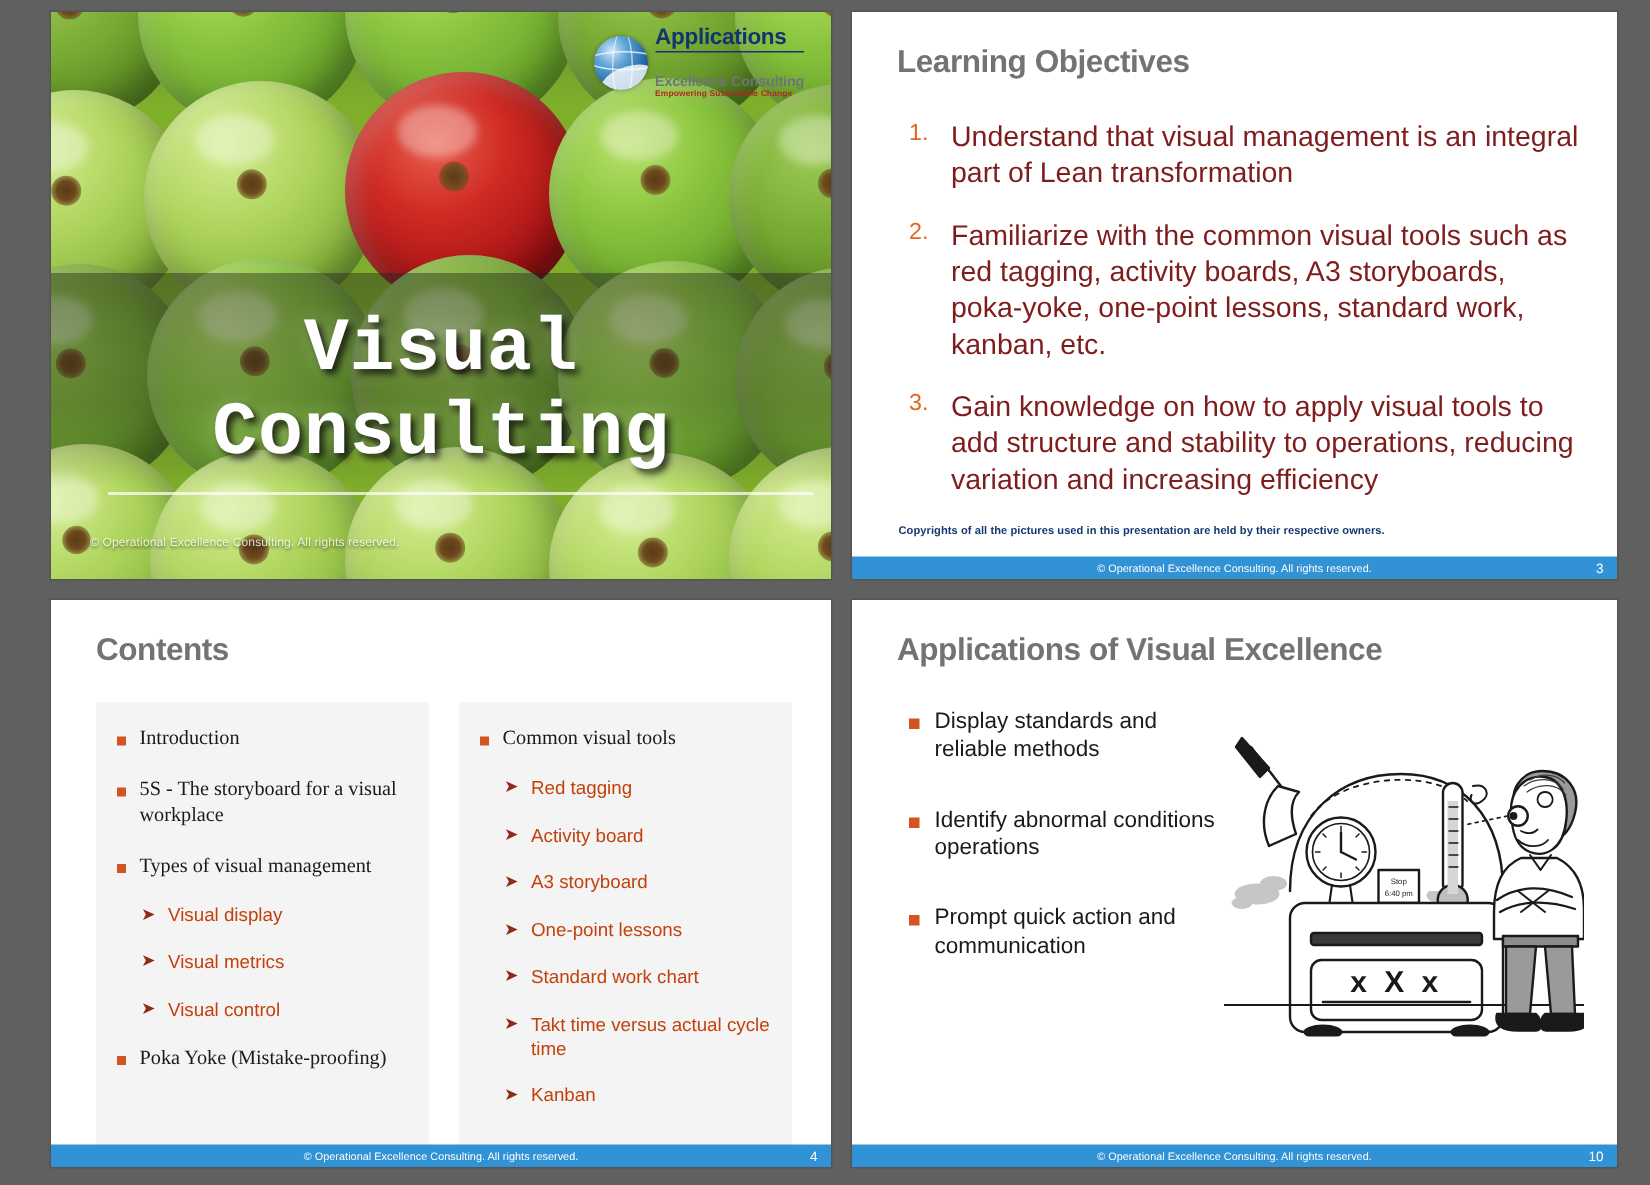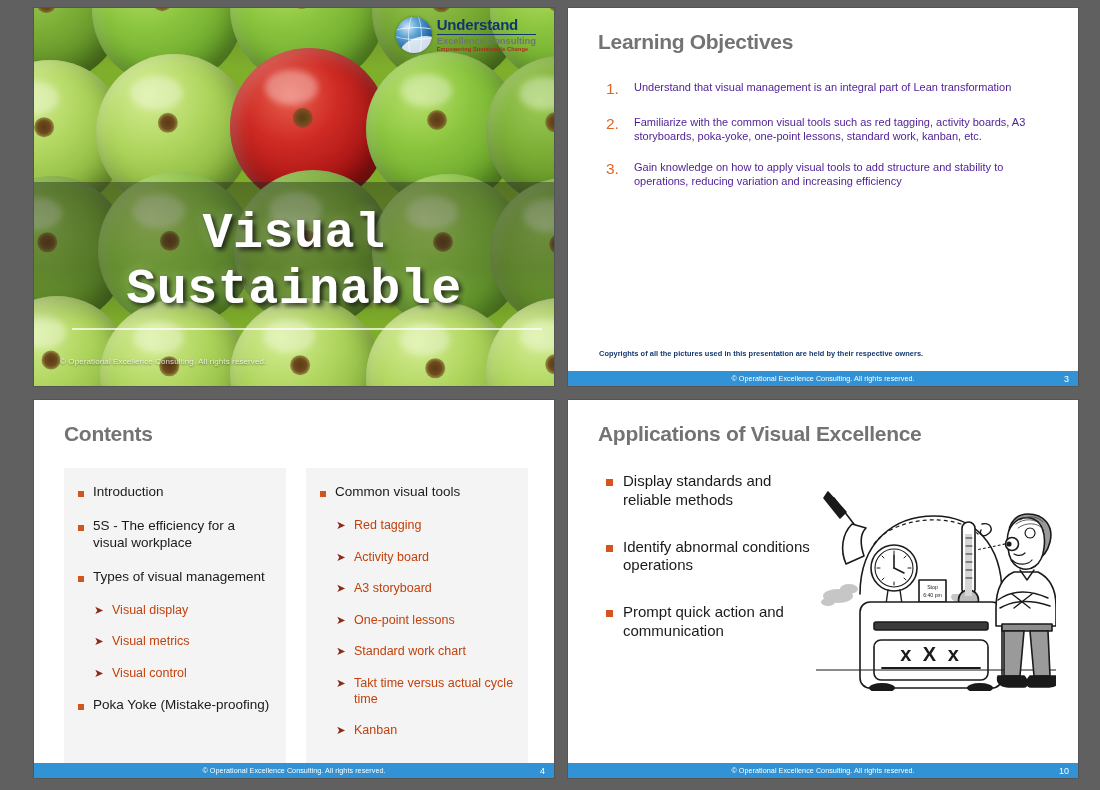--- a/index.html
+++ b/index.html
@@ -133,21 +133,21 @@
     border-radius:50%;
     background: rgba(255,255,255,0.80);
     transform: rotate(-16deg);
   }
   .logo-txt { line-height: 1.05; }
   .logo-l1 {
     font-size: 15px; font-weight: bold; color: #11356e;
     border-bottom: 1.6px solid #11356e; padding-bottom: 1px;
     letter-spacing: -0.2px;
   }
-  .logo-l2 { font-size: 9.5px; font-weight: bold; color: #6f7479; margin-top: 1px; letter-spacing: -0.1px; }
+  .logo-l2 { font-size: 9.5px; font-weight: bold; color: #6f7479; margin-top: 15px; letter-spacing: -0.1px; }
   .logo-l3 { font-size: 5.6px; font-weight: bold; color: #b02b20; margin-top: 1px; letter-spacing: 0.1px; }
 
   
   .s-head {
     font-size: 21px; font-weight: bold; color: #737373;
     letter-spacing: -0.3px;
   }
   .s-pad { padding: 22px 22px 0 30px; }
 
   .footer {
@@ -162,35 +162,35 @@
     font-size: 9px; color: #ffffff;
   }
 
   
   ol.obj { list-style: none; margin: 26px 0 0 8px; }
   ol.obj li {
     display: flex; gap: 12px;
     margin-bottom: 17px;
   }
   .onum { color: #e2661f; font-size: 15.5px; width: 16px; flex: 0 0 16px; }
-  .otxt { color: #4c1d95; font-size: 11px; line-height: 1.28; }
+  .otxt { color: #7f1d1d; font-size: 19px; line-height: 1.28; }
 
   .copyline {
     position: absolute; left: 31px; bottom: 28px;
     font-size: 7.4px; font-weight: bold; color: #14386f;
     letter-spacing: 0.05px;
   }
 
   
   .cols {
     display: grid; grid-template-columns: 1fr 1fr;
     gap: 20px; margin-top: 22px;
   }
   .panel { background: #f4f4f4; padding: 16px 14px 18px 14px; min-height: 250px; }
-  .b1 { display:flex; gap:9px; margin-bottom: 17px; }
+  .b1 { display:flex; gap:9px; margin-bottom: 17px; font-family: Liberation Serif, serif; }
   .b1 .sq {
     flex: 0 0 6px; width:6px; height:6px; background:#d4541f; margin-top:7px;
   }
   .b1 .tx { font-size: 13.5px; color:#1a1a1a; line-height:1.25; }
   .b2 { display:flex; gap:7px; margin: 0 0 16px 16px; }
   .b2 .ar { flex:0 0 11px; color:#8f2a18; font-size:11.5px; line-height:1.3; }
   .b2 .tx { font-size: 12.5px; color:#c2410c; line-height:1.25; }
 
   
   .app-wrap { display: flex; gap: 6px; margin-top: 26px; }
@@ -263,29 +263,29 @@
           <div class="shine"></div>
         </div>
       <div class="title-band"></div>
     </div>
 
     <div class="logo">
       <div class="logo-globe">
         <div class="logo-swoosh"></div>
       </div>
       <div class="logo-txt">
-        <div class="logo-l1">Understand</div>
+        <div class="logo-l1">Applications</div>
         <div class="logo-l2">Excellence Consulting</div>
         <div class="logo-l3">Empowering Sustainable Change</div>
       </div>
     </div>
 
     <div class="title-text">
       <div>Visual</div>
-      <div>Sustainable</div>
+      <div>Consulting</div>
     </div>
     <div class="title-rule"></div>
     <div class="title-copy">© Operational Excellence Consulting.  All rights reserved.</div>
   </div>
 
   <div class="slide s-objectives">
     <div class="s-pad">
       <div class="s-head">Learning Objectives</div>
       <ol class="obj">
         <li>
@@ -313,21 +313,21 @@
     <div class="s-pad" style="padding-right:26px;">
       <div class="s-head">Contents</div>
       <div class="cols">
         <div class="panel">
           <div class="b1">
               <span class="sq"></span>
               <span class="tx">Introduction</span>
             </div>
           <div class="b1">
               <span class="sq"></span>
-              <span class="tx">5S - The efficiency for a visual workplace</span>
+              <span class="tx">5S - The storyboard for a visual workplace</span>
             </div>
           <div class="b1">
               <span class="sq"></span>
               <span class="tx">Types of visual management</span>
             </div>
           <div class="b2">
               <span class="ar">➤</span>
               <span class="tx">Visual display</span>
             </div>
           <div class="b2">

